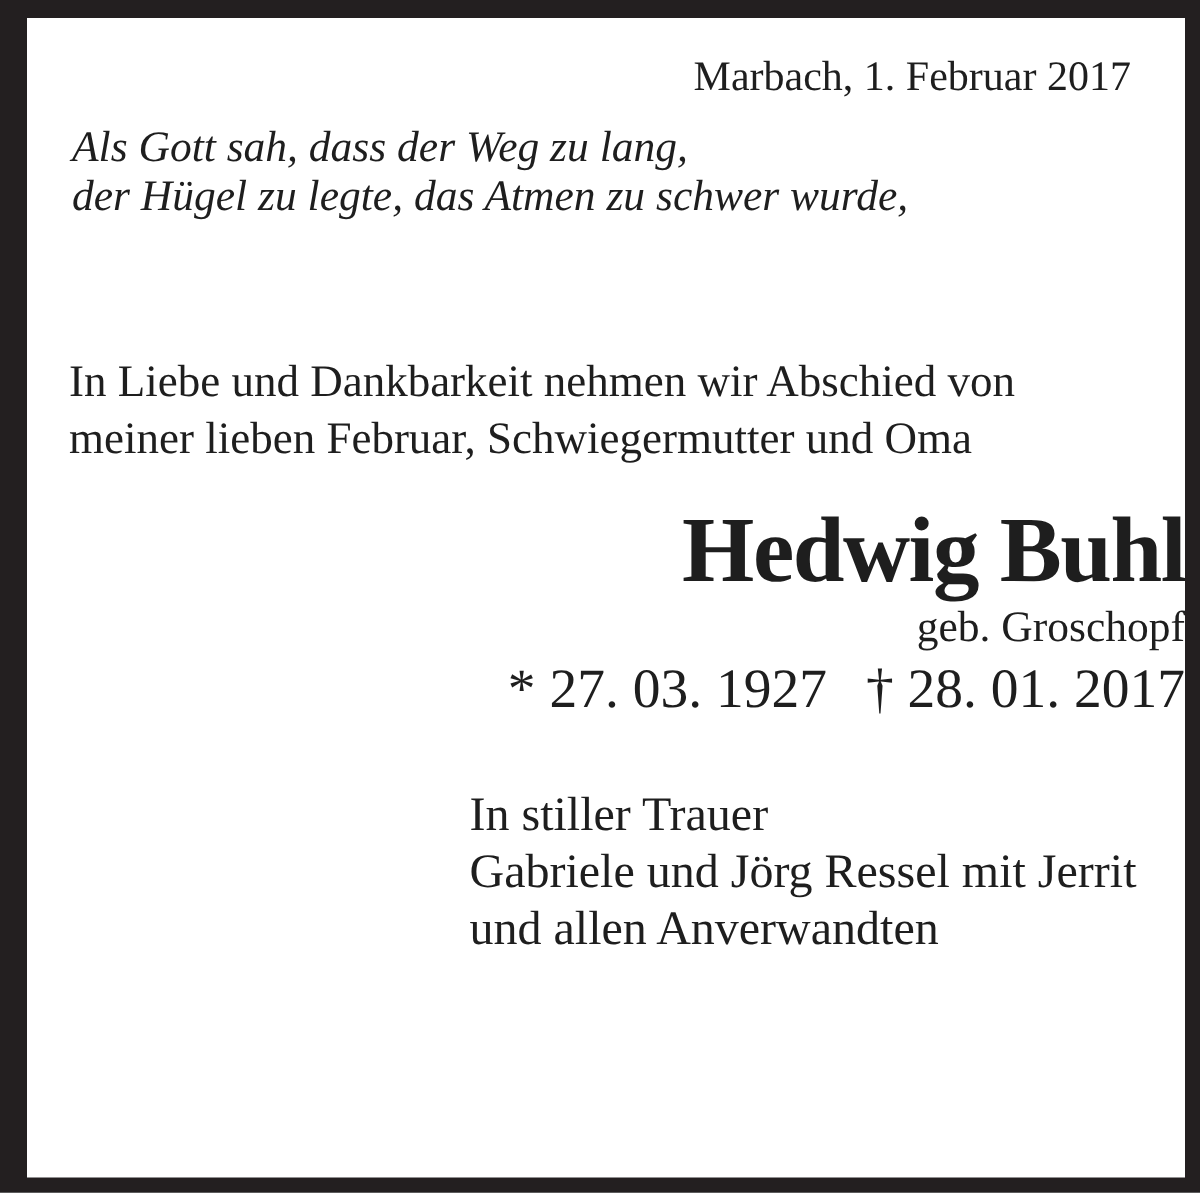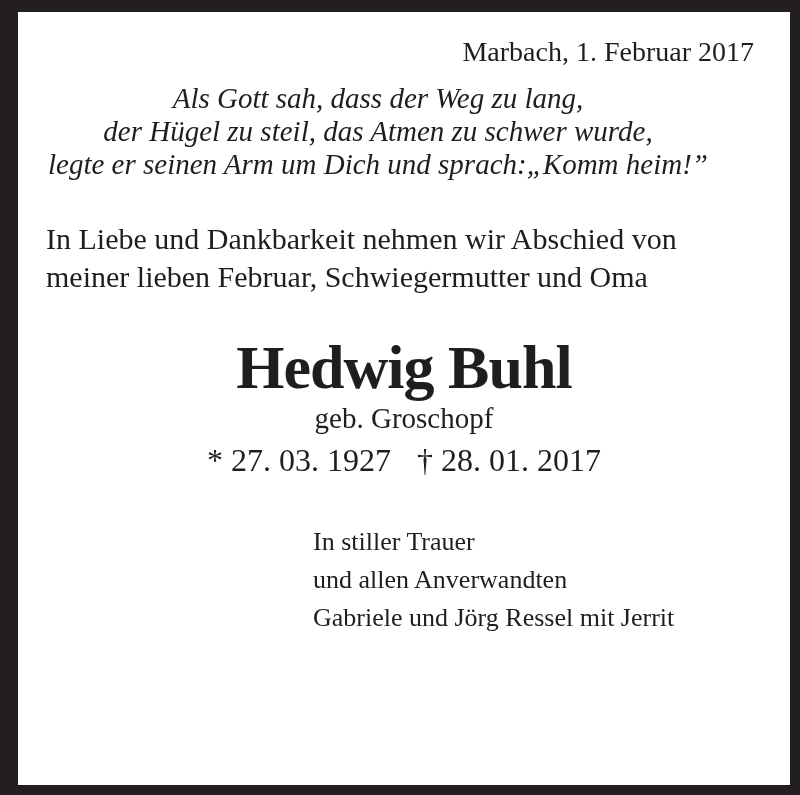--- a/index.html
+++ b/index.html
@@ -29,59 +29,58 @@
     white-space: nowrap;
   }
   .poem {
     position: absolute;
     left: 30px;
     top: 70px;
     font-style: italic;
     font-size: 29px;
     line-height: 33px;
     white-space: nowrap;
-    text-align: center;
   }
   .intro {
     position: absolute;
     left: 28px;
-    top: 208px;
+    top: 224px;
     font-size: 30px;
     line-height: 38px;
     white-space: nowrap;
   }
   .center-block {
     position: absolute;
     left: 0;
     top: 324px;
     width: 100%;
-    text-align: center;
+    text-align: right;
   }
   .name {
     font-size: 62px;
     font-weight: bold;
     line-height: 62px;
     letter-spacing: -1px;
   }
   .maiden {
     font-size: 29px;
     line-height: 34px;
     margin-top: 3px;
   }
   .dates {
-    font-size: 32px;
+    font-size: 37px;
     line-height: 36px;
     margin-top: 7px;
   }
   .dates .gap { display: inline-block; width: 26px; }
   .mourners {
     position: absolute;
     left: 295px;
     top: 511px;
-    font-size: 26px;
+    font-size: 32px;
     line-height: 38px;
     white-space: nowrap;
   }
   .funeral {
     position: absolute;
     left: 28px;
     top: 658px;
     font-size: 30px;
     line-height: 38px;
     white-space: nowrap;
@@ -90,40 +89,39 @@
 </head>
 <body>
 
 <div class="scan">
   <div class="card">
 
     <div class="dateline">Marbach, 1. Februar 2017</div>
 
     <div class="poem">
       <div>Als Gott sah, dass der Weg zu lang,</div>
-      <div>der Hügel zu steil, das Atmen zu schwer wurde,</div>
-      <div>legte er seinen Arm um Dich und sprach:„Komm heim!”</div>
+      <div>der Hügel zu legte, das Atmen zu schwer wurde,</div>
     </div>
 
     <div class="intro">
       <div>In Liebe und Dankbarkeit nehmen wir Abschied von</div>
       <div>meiner lieben Februar, Schwiegermutter und Oma</div>
     </div>
 
     <div class="center-block">
       <div class="name">Hedwig Buhl</div>
       <div class="maiden">geb. Groschopf</div>
       <div class="dates">
         <span>* 27. 03. 1927</span><span class="gap"></span><span>† 28. 01. 2017</span>
       </div>
     </div>
 
     <div class="mourners">
       <div>In stiller Trauer</div>
+      <div>Gabriele und Jörg Ressel mit Jerrit</div>
       <div>und allen Anverwandten</div>
-      <div>Gabriele und Jörg Ressel mit Jerrit</div>
     </div>
 
     <div class="funeral">
     </div>
 
   </div>
 </div>
 
 </body></html>

